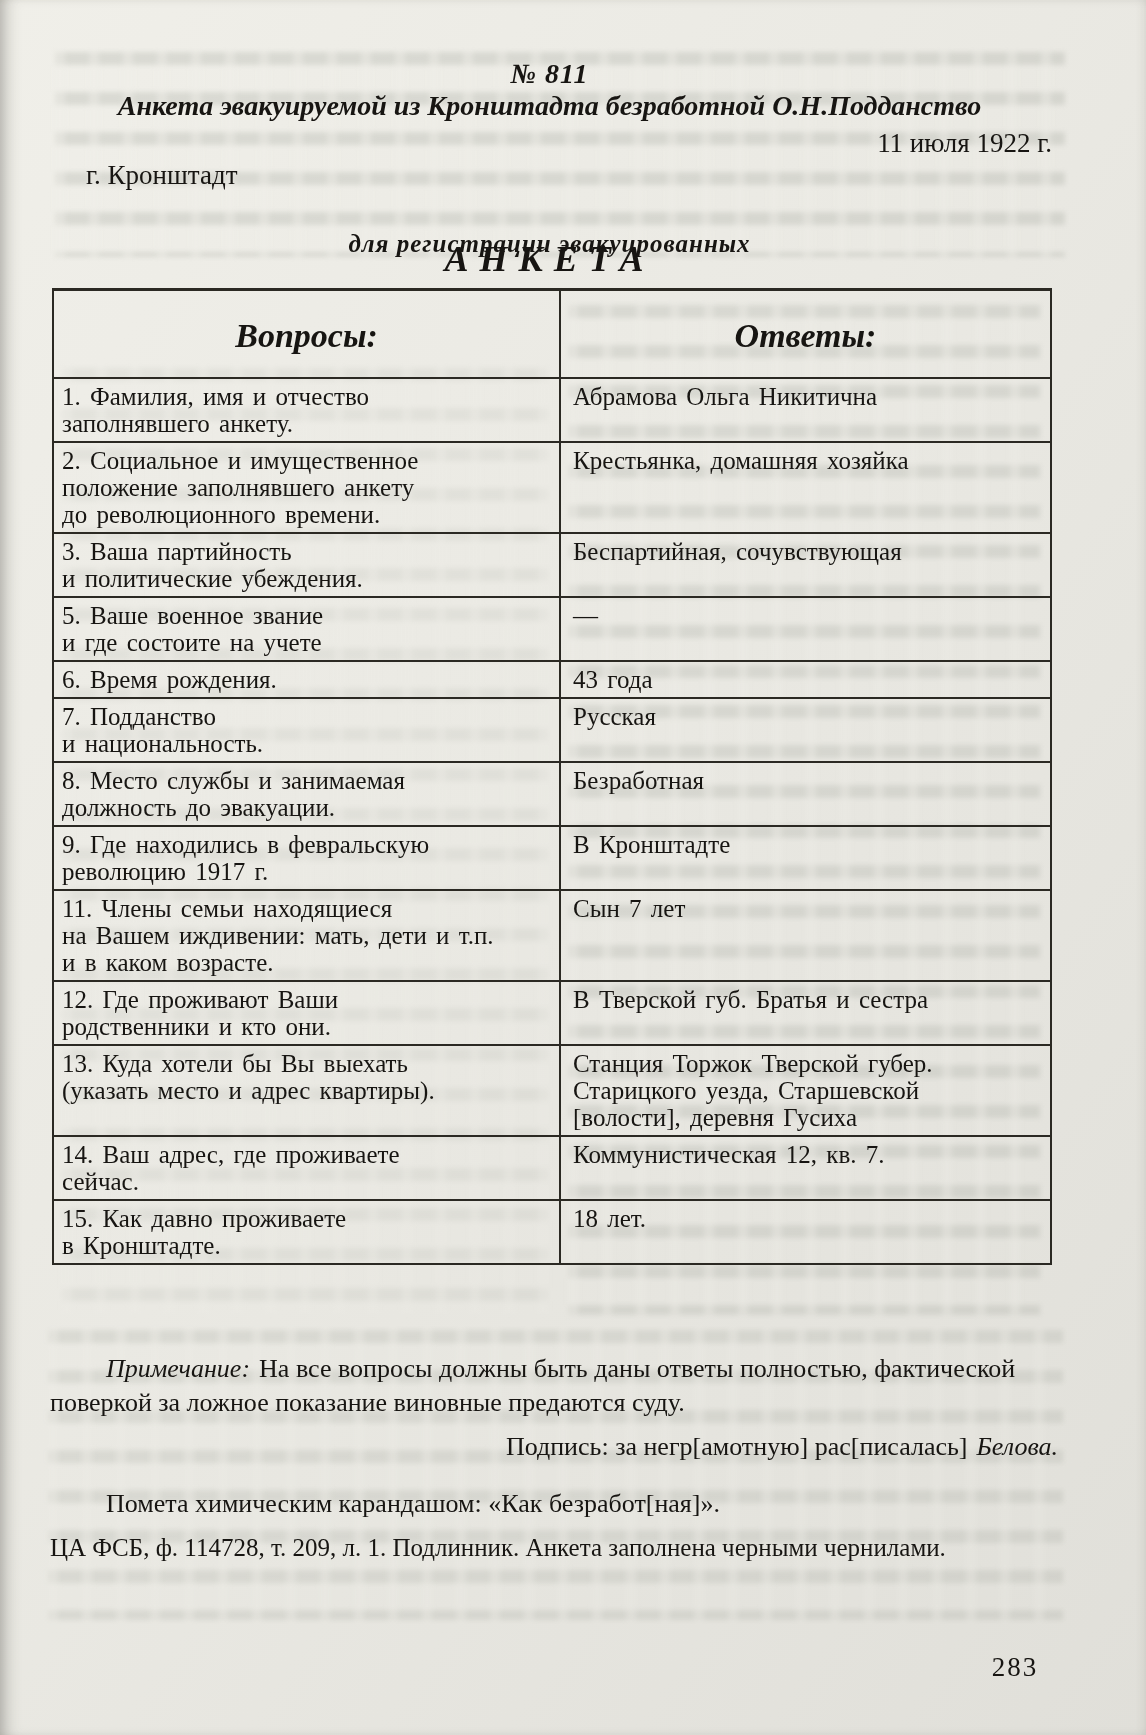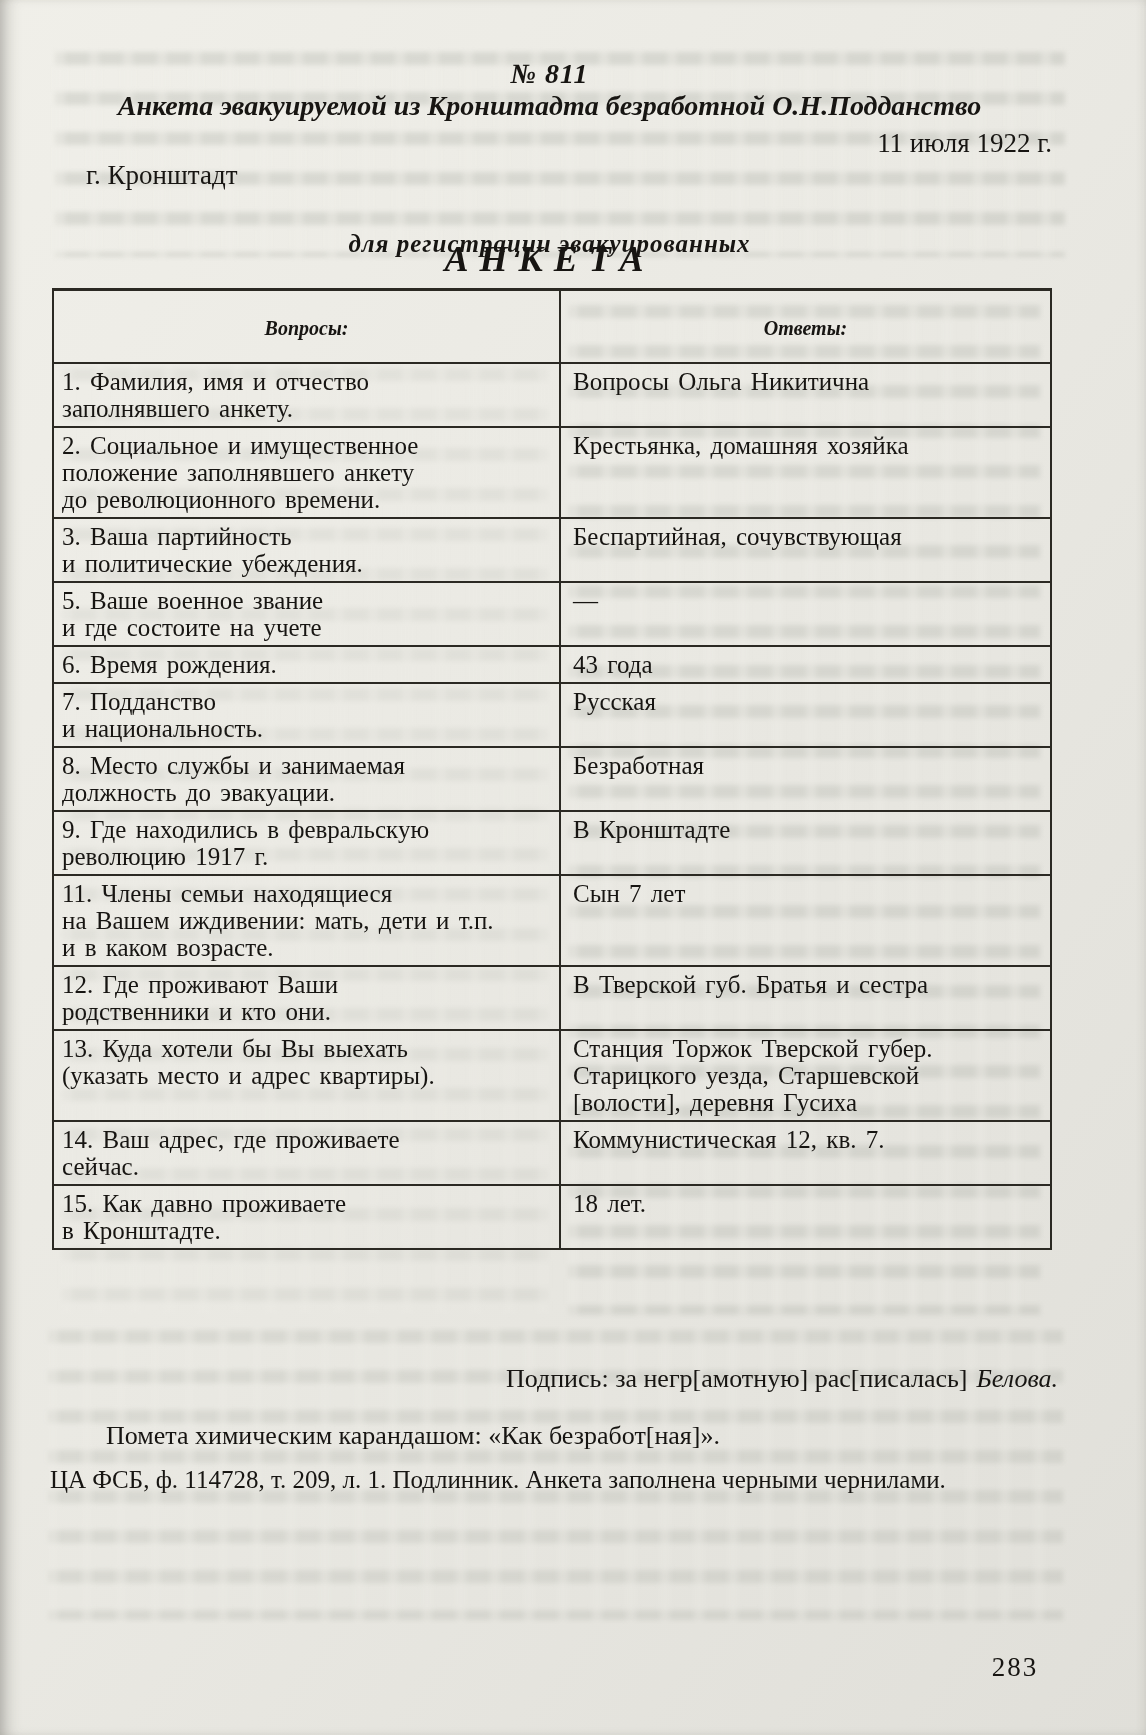--- a/index.html
+++ b/index.html
@@ -47,21 +47,21 @@
   table.anketa{
     position:absolute;left:52px;top:288px;width:1000px;
     border-collapse:collapse;
     font-size:25px;
   }
   table.anketa, table.anketa th, table.anketa td{
     border:2px solid #2b2923;
   }
   table.anketa{border-top-width:3px;}
   table.anketa th{
-    font-size:20px;font-weight:bold;font-style:italic;
+    font-size:34px;font-weight:bold;font-style:italic;
     text-align:center;padding:26px 0 22px 0;
   }
   th.q-head{width:505px;}
   td.q-cell, td.a-cell{
     vertical-align:top;
     line-height:27px;
     padding:4px 18px 4px 8px;
     white-space:pre-line;
     word-spacing:3px;
     margin-top:14px;
@@ -106,21 +106,21 @@
     <thead>
       <tr>
         <th class="q-head">Вопросы:</th>
         <th class="a-head">Ответы:</th>
       </tr>
     </thead>
     <tbody>
         <tr>
           <td class="q-cell">1. Фамилия, имя и отчество
 заполнявшего анкету.</td>
-          <td class="a-cell">Вопросы Ольга Никитична</td>
+          <td class="a-cell">Абрамова Ольга Никитична</td>
         </tr>
         <tr>
           <td class="q-cell">2. Социальное и имущественное
 положение заполнявшего анкету
 до революционного времени.</td>
           <td class="a-cell">Крестьянка, домашняя хозяйка</td>
         </tr>
         <tr>
           <td class="q-cell">3. Ваша партийность
 и политические убеждения.</td>
@@ -175,20 +175,21 @@
         </tr>
         <tr>
           <td class="q-cell">15. Как давно проживаете
 в Кронштадте.</td>
           <td class="a-cell">18 лет.</td>
         </tr>
       </tbody>
   </table>
 
   <div class="footer-block">
+    <p class="note"><span class="italic note-label">Примечание:</span><span>На все вопросы должны быть даны ответы полностью, фактической поверкой за ложное показание виновные предаются суду.</span></p>
     <p class="signature"><span>Подпись: за негр[амотную] рас[писалась]</span><span class="italic sig-name">Белова.</span></p>
     <p class="pencil">Помета химическим карандашом: «Как безработ[ная]».</p>
     <p class="archive">ЦА ФСБ, ф. 114728, т. 209, л. 1. Подлинник. Анкета заполнена черными чернилами.</p>
   </div>
 
   <div class="page-number">283</div>
 
 </div>
 
 </body></html>

